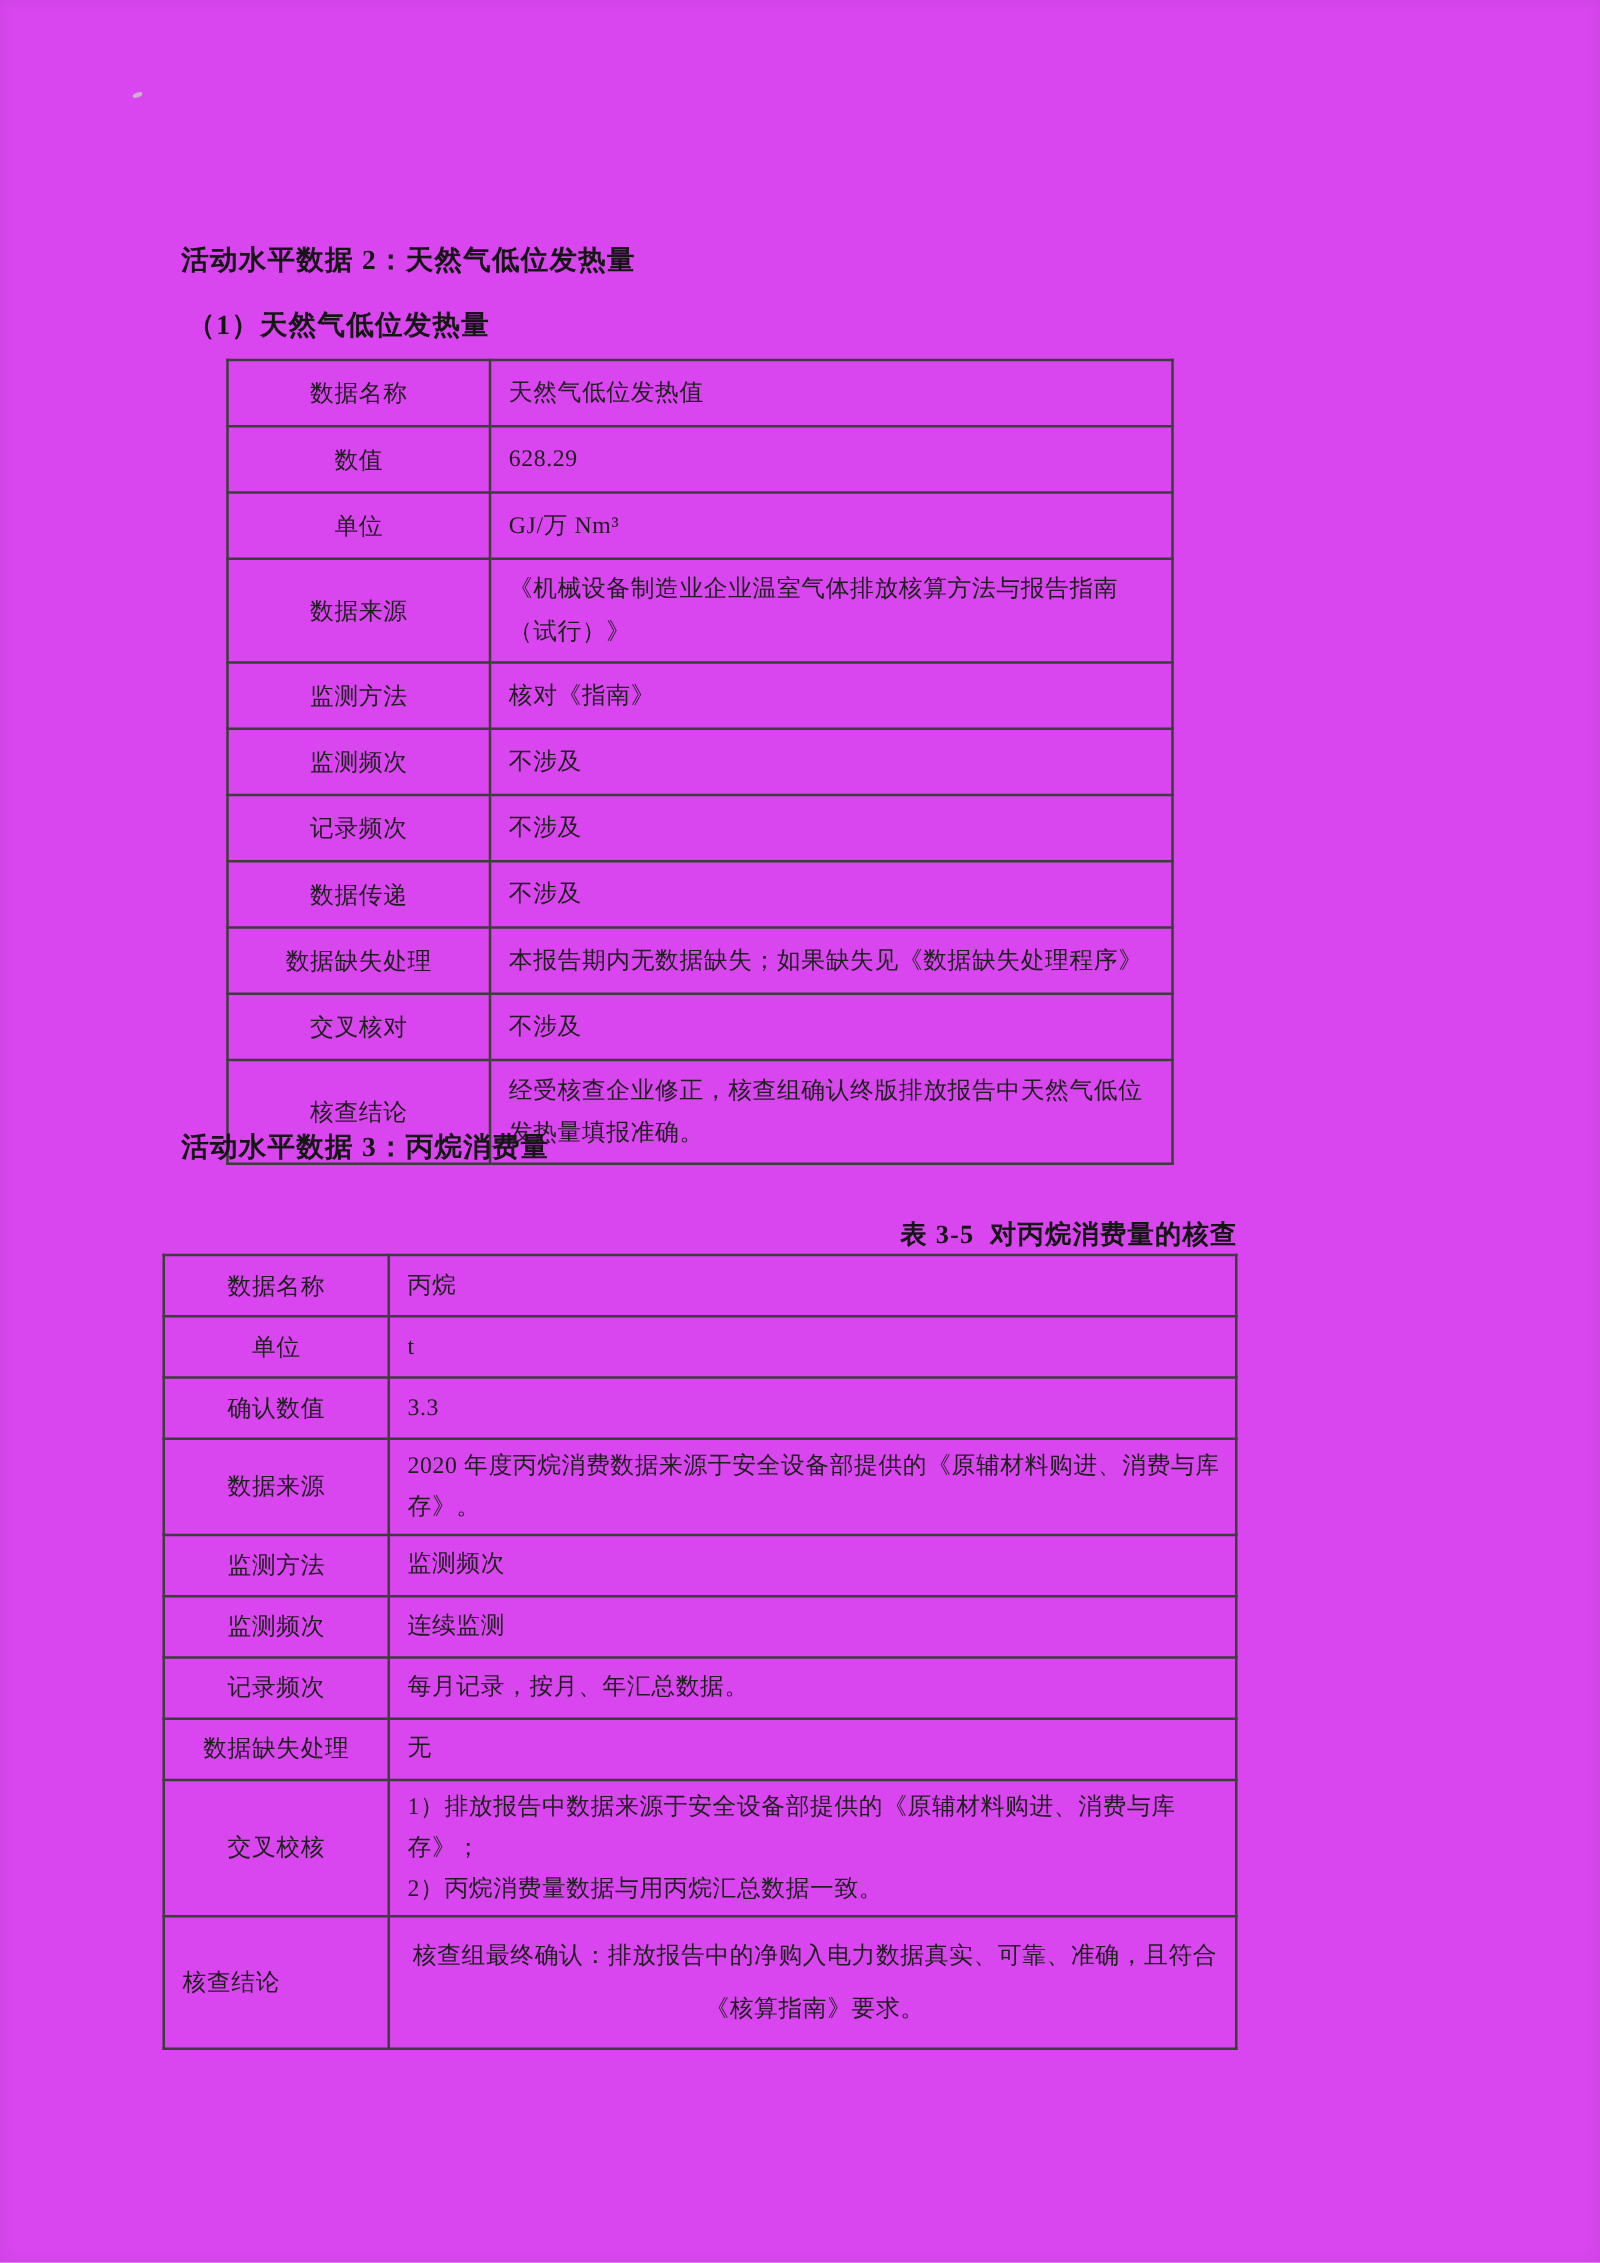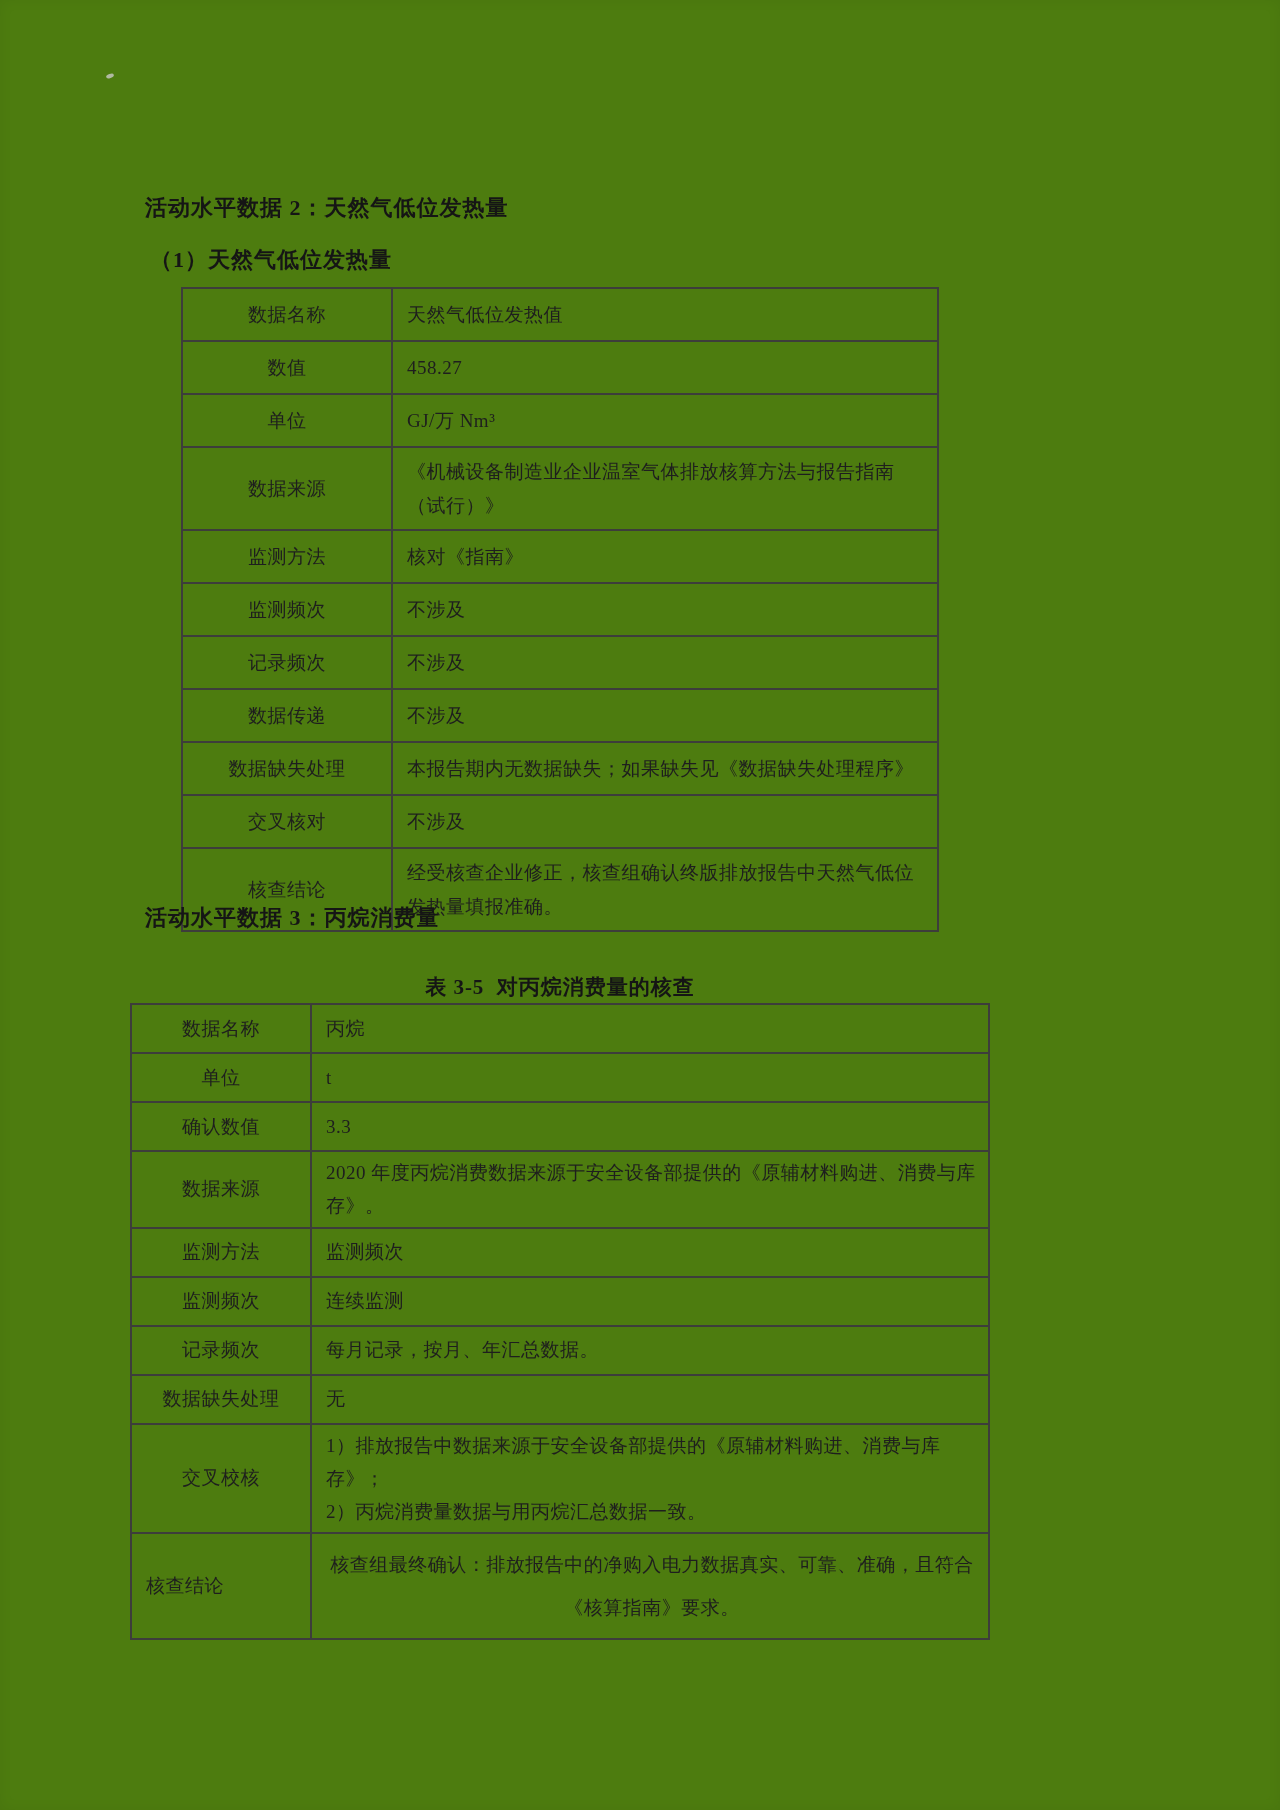--- a/index.html
+++ b/index.html
@@ -5,39 +5,39 @@
   html,body{margin:0;padding:0;}
   body{
     background:#e9e9e7;
     font-family:"Liberation Serif","DejaVu Serif",serif;
     color:#1e1e1e;
   }
   .page{
     position:relative;
     width:1280px;height:1810px;
     margin:0 auto;
-    background:#4d7c0f;
+    background:#d946ef;
     box-shadow:inset 0 0 14px rgba(0,0,0,0.06);
     overflow:hidden;
   }
   .speck{
     position:absolute;left:106px;top:74px;width:8px;height:4px;
     background:#c9c9c6;border-radius:50%;transform:rotate(-20deg);opacity:.8;
   }
   .h-main{
     position:absolute;left:145px;
     font-size:22px;font-weight:bold;color:#151515;
     letter-spacing:1px;white-space:pre;
   }
   #heading1{top:193px;}
   #subheading1{top:245px;left:150px;}
   #heading2{top:903px;}
   .tbl-title{
     position:absolute;top:973px;left:130px;width:860px;
-    text-align:center;font-size:21px;font-weight:bold;color:#151515;
+    text-align:right;font-size:21px;font-weight:bold;color:#151515;
     letter-spacing:1px;white-space:pre;
   }
   table.doc{
     position:absolute;
     border-collapse:collapse;
     table-layout:fixed;
     background:transparent;
   }
   #table1{left:181px;top:287px;width:758px;}
   #table2{left:130px;top:1003px;width:860px;}
@@ -88,21 +88,21 @@
         <col class="c1">
         <col>
       </colgroup>
     <tbody>
       <tr class="single">
         <td class="lbl">数据名称</td>
         <td class="val">天然气低位发热值</td>
       </tr>
       <tr class="single">
         <td class="lbl">数值</td>
-        <td class="val">458.27</td>
+        <td class="val">628.29</td>
       </tr>
       <tr class="single">
         <td class="lbl">单位</td>
         <td class="val">GJ/万 Nm³</td>
       </tr>
       <tr class="tall">
         <td class="lbl">数据来源</td>
         <td class="val">《机械设备制造业企业温室气体排放核算方法与报告指南（试行）》</td>
       </tr>
       <tr class="single">

